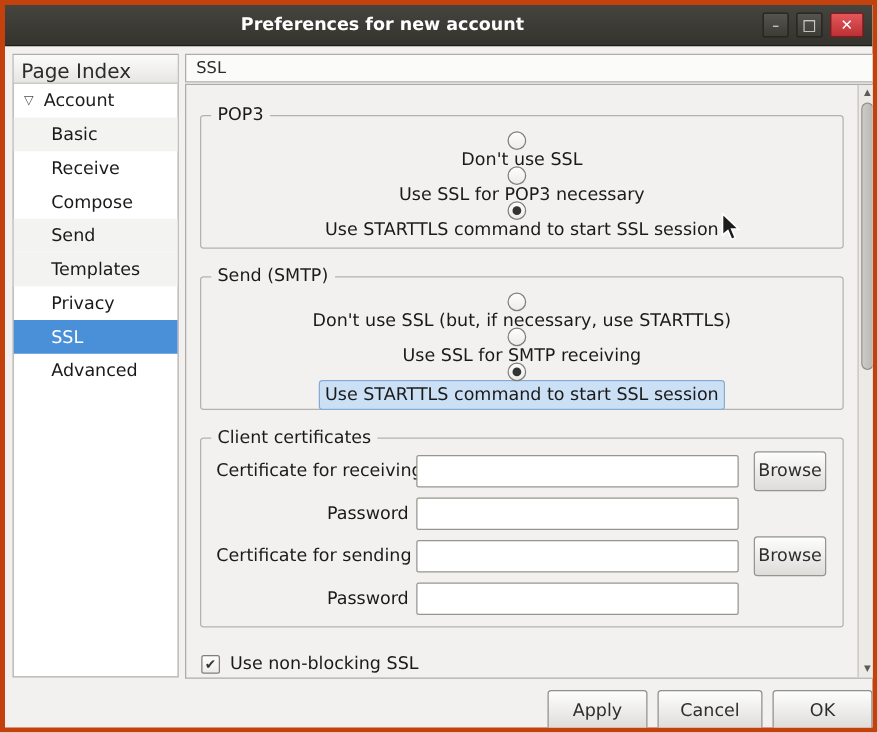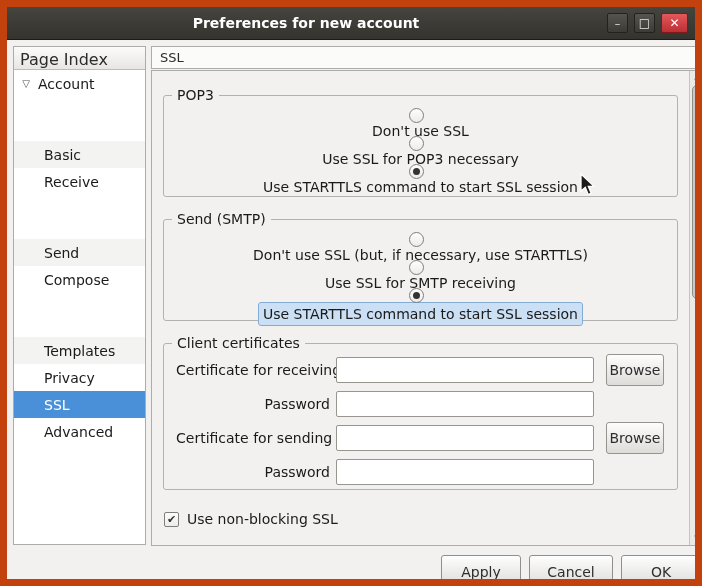--- a/index.html
+++ b/index.html
@@ -9,21 +9,21 @@
     font-size: 14px;
     color: #1a1a1a;
     background: #f2f1f0;
   }
   .window {
     position: relative;
     width: 702px;
     height: 586px;
     background: #f2f1f0;
     overflow: hidden;
-    border: 7px solid #c2410c;
+    border: 4px solid #c2410c;
   }
 
   
   .titlebar {
     position: absolute; top: 0; left: 0; right: 0; height: 33px;
     background: linear-gradient(#45443f, #34332e);
     border-bottom: 1px solid #1d1c19;
     display: flex; align-items: center;
   }
   .title {
@@ -62,21 +62,21 @@
     border-bottom: 1px solid #bdbcb8;
     font-size: 16px; color: #2c2c2c;
     padding: 3px 6px;
     white-space: nowrap; overflow: hidden;
   }
   .tree-row {
     height: 27px; display: flex; align-items: center;
     font-size: 14px; white-space: nowrap; overflow: hidden;
     cursor: default;
   }
-  .tree-row.alt { background: #f3f3f1; margin-top: 44px; }
+  .tree-row.alt { background: #f3f3f1; }
   .tree-row.selected { background: #4a90d9; color: #ffffff; }
   .expander {
     width: 24px; text-align: center;
     font-size: 10px; color: #4d4d4b; flex: 0 0 24px;
   }
   .tree-row.child { padding-left: 30px; }
 
   
   .page-header {
     position: absolute; left: 144px; top: 39px; width: 554px; height: 23px;
@@ -96,21 +96,21 @@
   .scroll-content {
     position: absolute; left: 0; top: 0; right: 15px; bottom: 0;
     overflow: hidden;
   }
 
   .group {
     position: relative;
     margin: 24px 11px 0 11px;
     border: 1px solid #b4b2ae;
     border-radius: 3px;
-    padding: 12px 12px 4px 12px;
+    padding: 12px 12px 9px 12px;
   }
   .group + .group { margin-top: 22px; }
   .group-label {
     position: absolute; top: -10px; left: 8px;
     background: #f2f1f0;
     padding: 0 5px;
     font-size: 14px; color: #1a1a1a;
     line-height: 19px;
   }
 
@@ -256,25 +256,25 @@
       <div class="tree-row root">
         <span class="expander">▽</span>
         <span class="tree-label">Account</span>
       </div>
       <div class="tree-row child alt">
         <span class="tree-label">Basic</span>
       </div>
       <div class="tree-row child">
         <span class="tree-label">Receive</span>
       </div>
+      <div class="tree-row child">
+        <span class="tree-label">Compose</span>
+      </div>
       <div class="tree-row child alt">
         <span class="tree-label">Send</span>
-      </div>
-      <div class="tree-row child">
-        <span class="tree-label">Compose</span>
       </div>
       <div class="tree-row child alt">
         <span class="tree-label">Templates</span>
       </div>
       <div class="tree-row child">
         <span class="tree-label">Privacy</span>
       </div>
       <div class="tree-row child selected">
         <span class="tree-label">SSL</span>
       </div>

